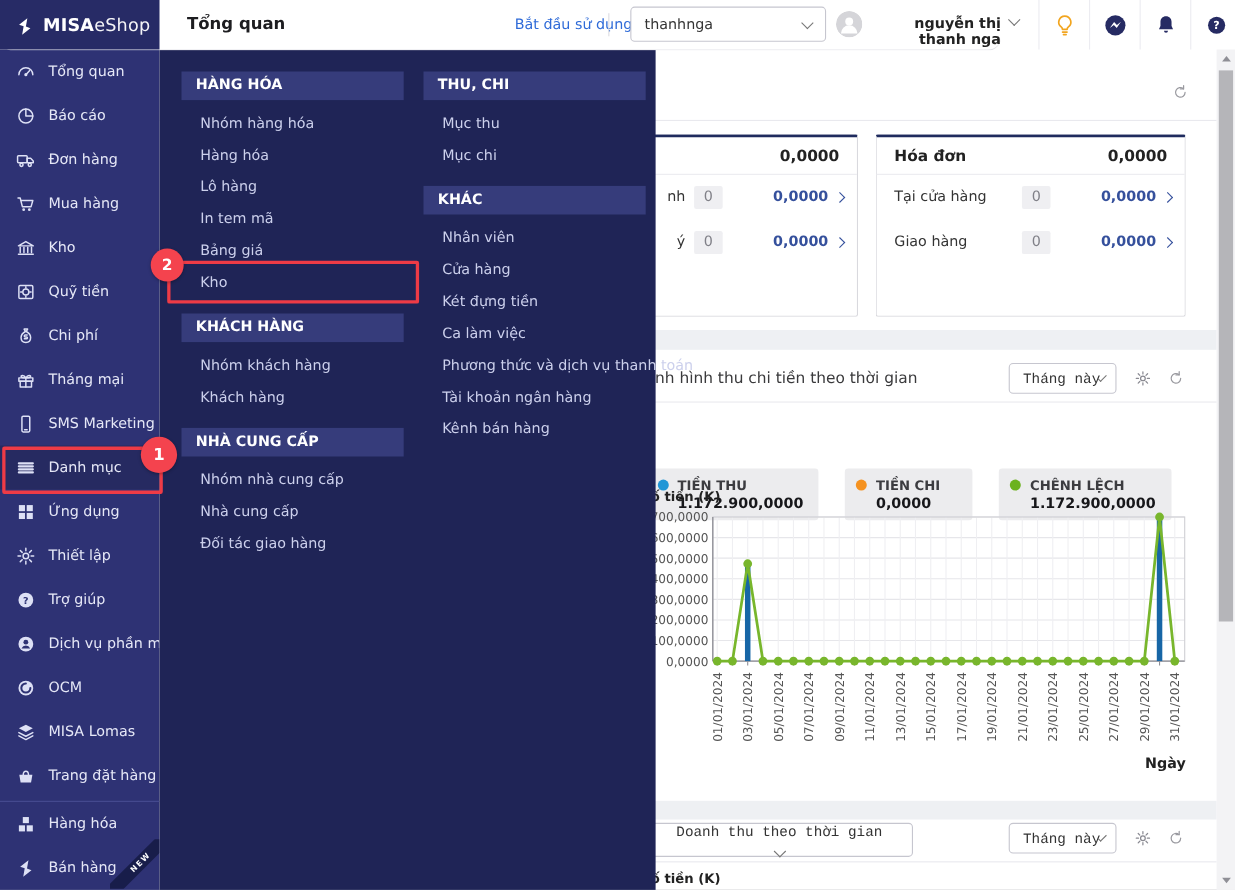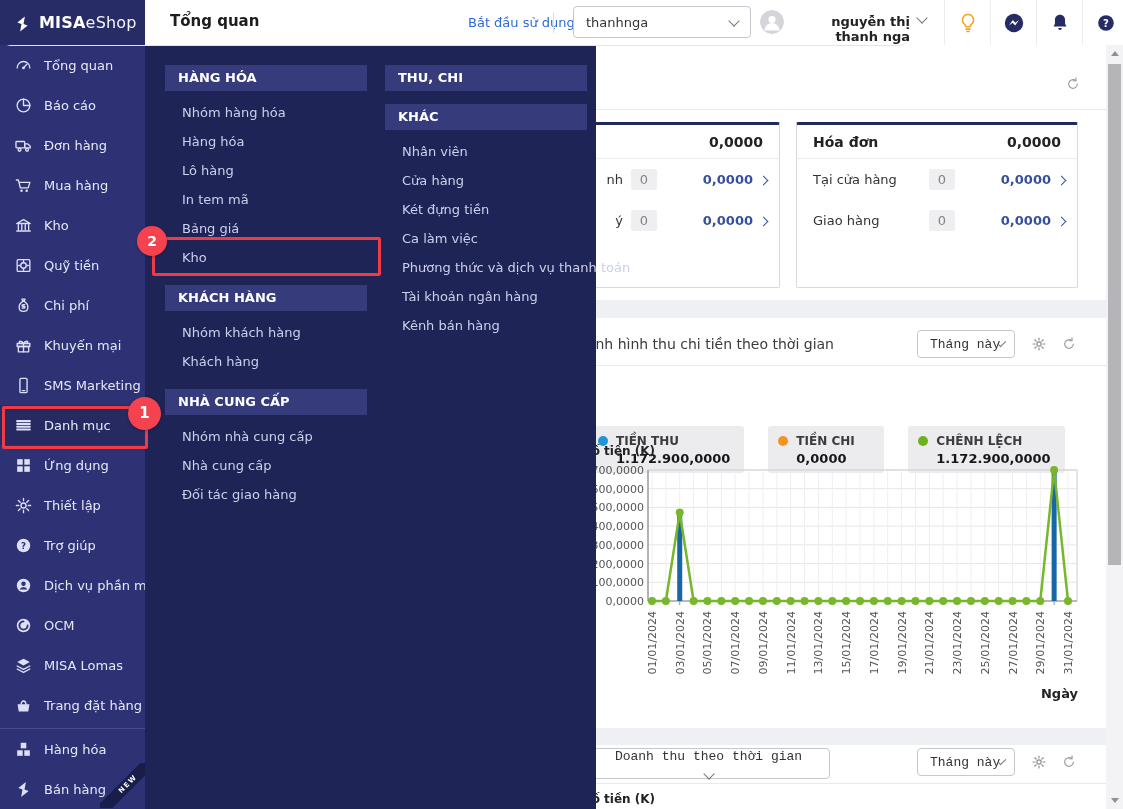--- a/index.html
+++ b/index.html
@@ -431,21 +431,21 @@
         <span>Chi phí</span>
       </div>
       <div class="side-item">
         <span class="side-icon">
           <svg viewBox="0 0 24 24" width="19" height="19" fill="none" stroke="#dde0f5" stroke-width="1.7" stroke-linecap="round" stroke-linejoin="round">
             <rect x="4" y="9.5" width="16" height="3.8"></rect>
             <rect x="5.5" y="13.3" width="13" height="6.7"></rect>
             <path d="M12 9.5V20M12 9.5C9.8 5.6 5.8 6.2 6.7 8.3 7.2 9.6 10 9.5 12 9.5zm0 0c2.2-3.9 6.2-3.3 5.3-1.2C16.8 9.6 14 9.5 12 9.5z"></path>
           </svg>
         </span>
-        <span>Khuyến mại</span>
+        <span>Tháng mại</span>
       </div>
       <div class="side-item">
         <span class="side-icon">
           <svg viewBox="0 0 24 24" width="19" height="19" fill="none" stroke="#dde0f5" stroke-width="1.7" stroke-linecap="round" stroke-linejoin="round">
             <rect x="7.5" y="3" width="9" height="18" rx="1.5"></rect>
             <path d="M10.5 18.5h3"></path>
           </svg>
         </span>
         <span>SMS Marketing</span>
       </div>
@@ -576,20 +576,24 @@
           <div class="menu-items">
             <div class="menu-item">Nhóm nhà cung cấp</div>
             <div class="menu-item">Nhà cung cấp</div>
             <div class="menu-item">Đối tác giao hàng</div>
           </div>
         </div>
       </div>
       <div class="menu-col menu-col2">
         <div class="menu-sec">
           <div class="menu-head">THU, CHI</div>
+          <div class="menu-items">
+            <div class="menu-item">Mục thu</div>
+            <div class="menu-item">Mục chi</div>
+          </div>
         </div>
         <div class="menu-sec">
           <div class="menu-head">KHÁC</div>
           <div class="menu-items">
             <div class="menu-item">Nhân viên</div>
             <div class="menu-item">Cửa hàng</div>
             <div class="menu-item">Két đựng tiền</div>
             <div class="menu-item">Ca làm việc</div>
             <div class="menu-item">Phương thức và dịch vụ thanh toán</div>
             <div class="menu-item">Tài khoản ngân hàng</div>

